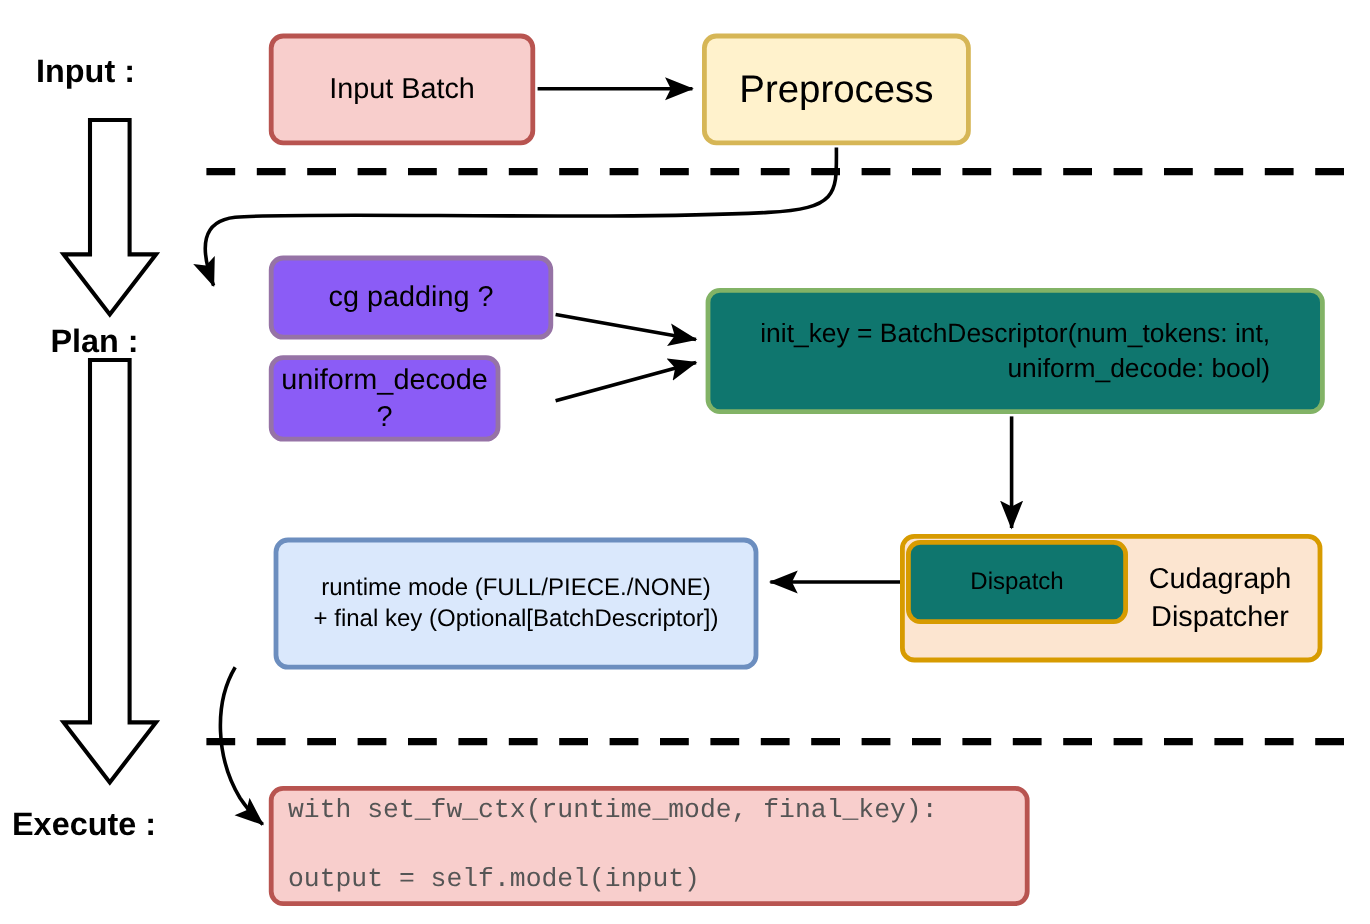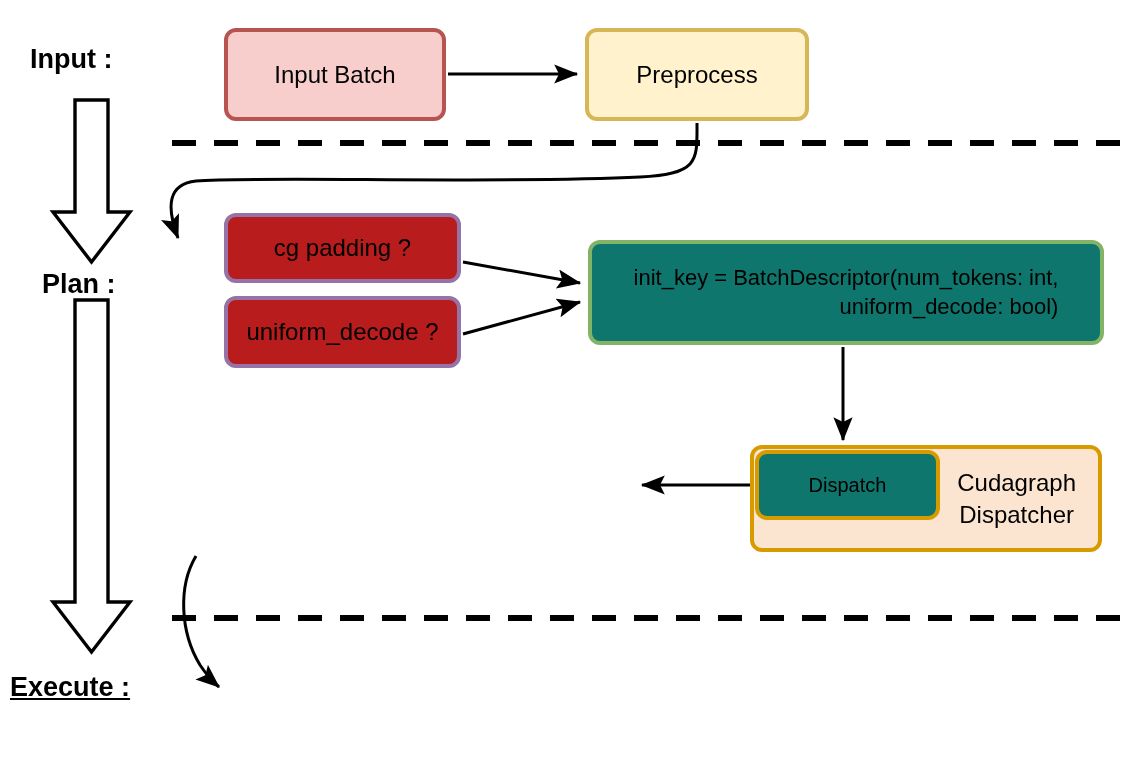--- a/index.html
+++ b/index.html
@@ -39,46 +39,46 @@
     font-weight:bold;
     font-size:27px;
     color:#000;
     letter-spacing:0px;
     white-space:nowrap;
   }
 
   
   .t-pink   { background:#f8cecc; border-color:#b85450; }
   .t-yellow { background:#fff2cc; border-color:#d6b656; }
-  .t-purple { background:#b91c1c; border-color:#9673a6; }
+  .t-purple { background:#8b5cf6; border-color:#9673a6; }
   .t-green  { background:#0f766e; border-color:#82b366;text-align:right; }
   .t-blue   { background:#dae8fc; border-color:#6c8ebf; }
   .t-orange-outer { background:#fce5d0; border-color:#d79b00; }
   .t-orange-inner { background:#0f766e; border-color:#d79b00; }
 
   
   #node-input-batch   { left:224px; top:28px;  width:222px; height:93px;  font-size:24px; }
-  #node-preprocess    { left:585px; top:28px;  width:224px; height:93px;  font-size:24px; }
+  #node-preprocess    { left:585px; top:28px;  width:224px; height:93px;  font-size:32px; }
   #node-cg-padding    { left:224px; top:213px; width:237px; height:70px;  font-size:24px; }
-  #node-uniform-dec   { left:224px; top:296px; width:237px; height:72px;  font-size:24px; }
+  #node-uniform-dec   { left:224px; top:296px; width:193px; height:72px;  font-size:24px; }
   #node-init-key      { left:588px; top:240px; width:516px; height:105px; font-size:22px; }
   #node-cudagraph     { left:750px; top:445px; width:352px; height:107px; font-size:24px;
                         justify-content:flex-end; padding-right:22px; }
   #node-dispatch      { left:755px; top:450px; width:185px; height:70px;  font-size:20px; }
   #node-runtime-mode  { left:228px; top:448px; width:404px; height:110px; font-size:20px; }
   #node-code          { left:224px; top:655px; width:634px; height:100px; font-size:22px;
                         font-family:"Liberation Mono", monospace;
                         justify-content:flex-start;
                         text-align:left;
                         padding-left:12px;
                         color:#555; }
 
   #label-input   { left:30px; top:44px; }
   #label-plan    { left:42px; top:232px;margin-top:37px; }
-  #label-execute { left:10px; top:672px;text-decoration:underline; }
+  #label-execute { left:10px; top:672px; }
 
   .code-line{ display:block; }
 </style>
 </head>
 <body>
 
 <div id="stage">
 
   <svg id="svg-layer" viewBox="0 0 1142 770">
     <defs>
@@ -126,15 +126,23 @@
   <div class="node t-purple" id="node-uniform-dec">uniform_decode ?</div>
 
   <div class="node t-green" id="node-init-key">init_key = BatchDescriptor(num_tokens: int,
 uniform_decode: bool)</div>
 
   <div class="node t-orange-outer" id="node-cudagraph">Cudagraph
 Dispatcher</div>
 
   <div class="node t-orange-inner" id="node-dispatch">Dispatch</div>
 
+  <div class="node t-blue" id="node-runtime-mode">runtime mode (FULL/PIECE./NONE)
++ final key (Optional[BatchDescriptor])</div>
 
+  <div class="node t-pink" id="node-code">
+    <div>
+      <span class="code-line">with set_fw_ctx(runtime_mode, final_key):</span>
+      <span class="code-line">    output = self.model(input)</span>
+    </div>
+  </div>
 
 </div>
 
 </body></html>

